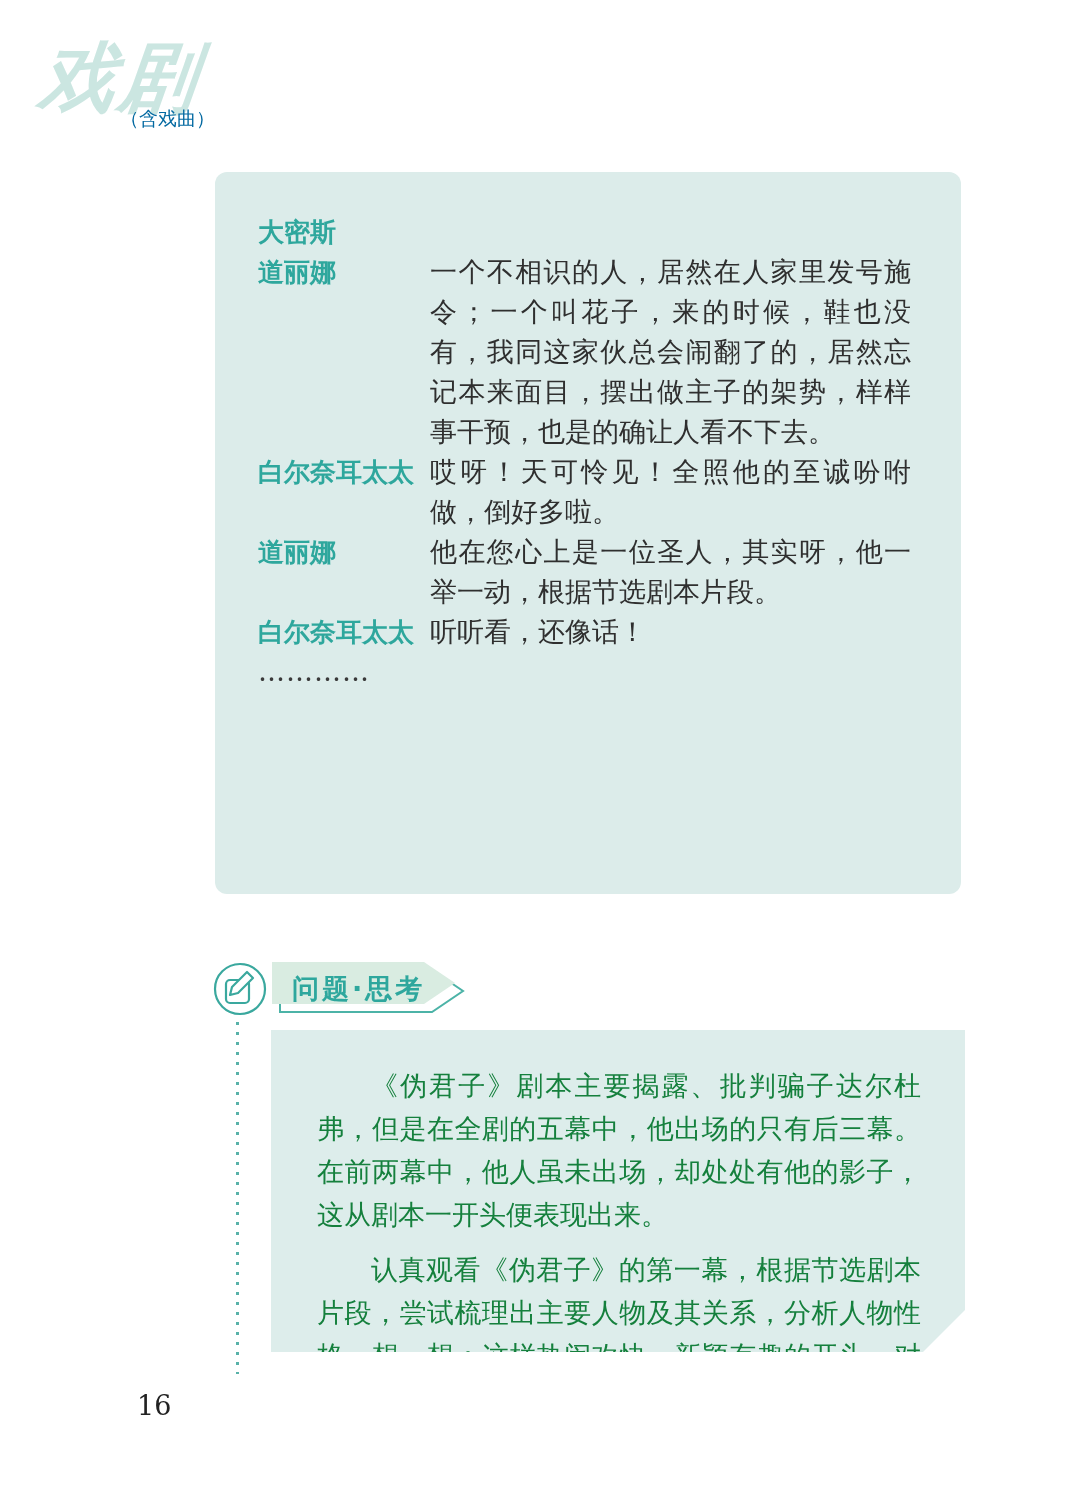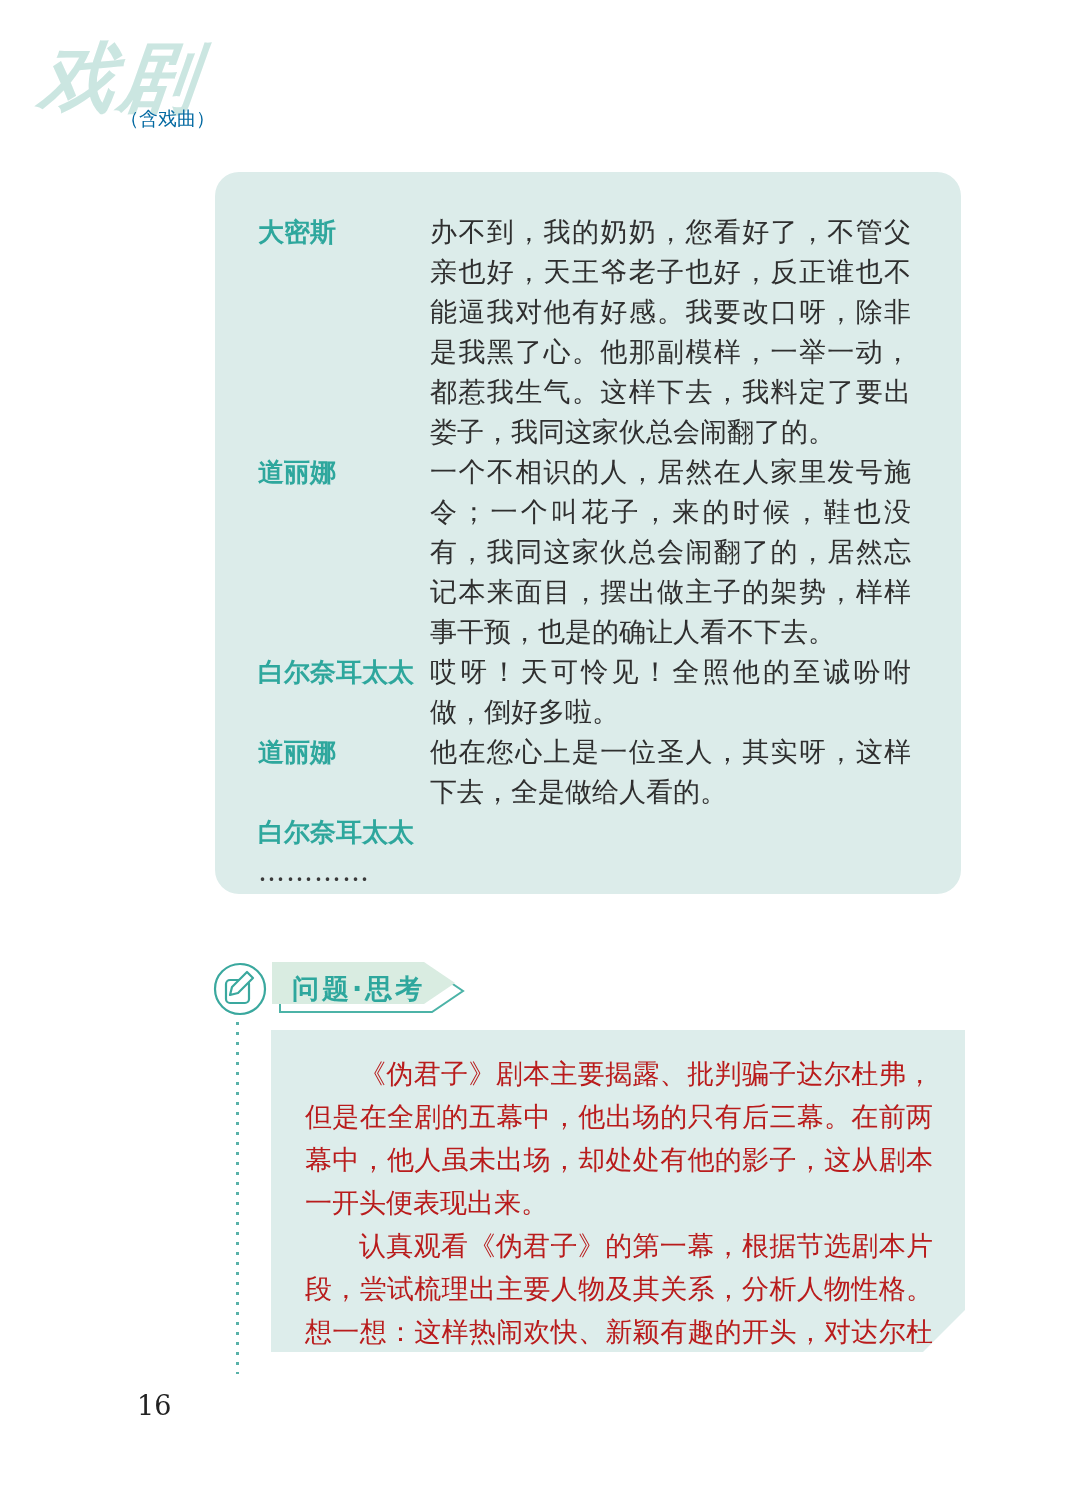--- a/index.html
+++ b/index.html
@@ -23,21 +23,21 @@
   .logo-sub{
     position:absolute;left:120px;top:106px;
     font-size:19px;color:#0369a1;
     font-family:Liberation Serif, serif;
   }
   
   .dialogue-card{
     position:absolute;left:215px;top:172px;
     width:746px;height:722px;
     background:#dcecea;
-    border-radius:24px;
+    border-radius:12px;
     box-sizing:border-box;
     padding:40px 50px 0 43px;
   }
   .d-row{
     display:grid;
     grid-template-columns:172px 1fr;
     align-items:start;
   }
   .speaker{
     font-family:"DejaVu Sans", sans-serif;
@@ -85,23 +85,23 @@
   
   .question-box{
     position:absolute;left:271px;top:1030px;
     width:694px;height:322px;
     background:#ddedeb;
     box-sizing:border-box;
     padding:22px 32px 0 34px;
     clip-path:polygon(0 0,100% 0,100% calc(100% - 42px),calc(100% - 42px) 100%,0 100%);
   }
   .question-box p{
-    margin:0;
+    margin:12px;
     font-size:27px;line-height:43px;
-    color:#b91c1c;
+    color:#15803d;
     text-align:justify;
     text-indent:2em;
     font-family:"DejaVu Serif", serif;
   }
   
   .page-number{
     position:absolute;left:137px;top:1390px;
     font-size:27px;color:#222222;
     font-family:"DejaVu Serif", serif;
   }
@@ -110,36 +110,36 @@
 <body>
 
 <div class="page">
 
   <div class="logo-title">戏剧</div>
   <div class="logo-sub">（含戏曲）</div>
 
   <div class="dialogue-card">
     <div class="d-row">
       <div class="speaker">大密斯</div>
-      <div class="speech">办不到，我的奶奶，您看好了，不管父亲也好，天王爷老子也好，反正谁也不能逼我对他有好感。我要改口呀，除非是我黑了心。他那副模样，一举一动，都惹我生气。这样下去，我料定了要出娄子，我同这家伙总会闹翻了的。</div>
     </div>
     <div class="d-row">
       <div class="speaker">道丽娜</div>
       <div class="speech">一个不相识的人，居然在人家里发号施令；一个叫花子，来的时候，鞋也没有，我同这家伙总会闹翻了的，居然忘记本来面目，摆出做主子的架势，样样事干预，也是的确让人看不下去。</div>
     </div>
     <div class="d-row">
       <div class="speaker">白尔奈耳太太</div>
       <div class="speech">哎呀！天可怜见！全照他的至诚吩咐做，倒好多啦。</div>
     </div>
     <div class="d-row">
       <div class="speaker">道丽娜</div>
-      <div class="speech">他在您心上是一位圣人，其实呀，这样下去，全是做给人看的。</div>
+      <div class="speech">他在您心上是一位圣人，其实呀，他一举一动，根据节选剧本片段。</div>
     </div>
     <div class="d-row">
       <div class="speaker">白尔奈耳太太</div>
+      <div class="speech">听听看，还像话！</div>
     </div>
     <div class="ellipsis-row">…………</div>
   </div>
 
   <svg class="qs-icon" viewBox="0 0 56 56">
     <circle cx="28" cy="28" r="25" fill="none" stroke="#3aa89e" stroke-width="2.2"></circle>
     <rect x="14" y="19" width="23" height="23" rx="4" fill="none" stroke="#3aa89e" stroke-width="2.2"></rect>
     <path d="M35 11 L41 17 L26 32 L18 34 L20 26 Z" fill="#ffffff" stroke="#3aa89e" stroke-width="2.2" stroke-linejoin="round"></path>
   </svg>
 

